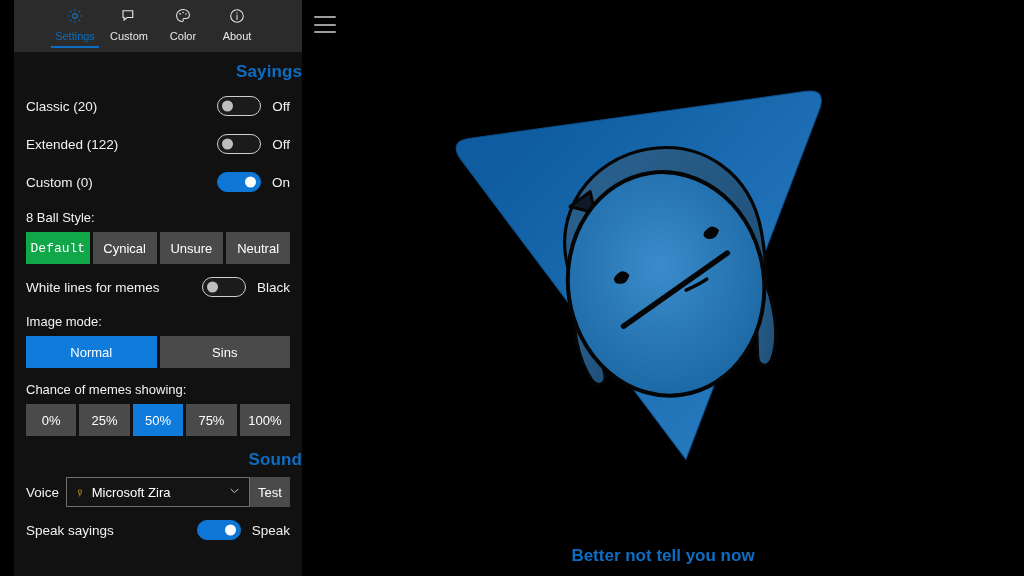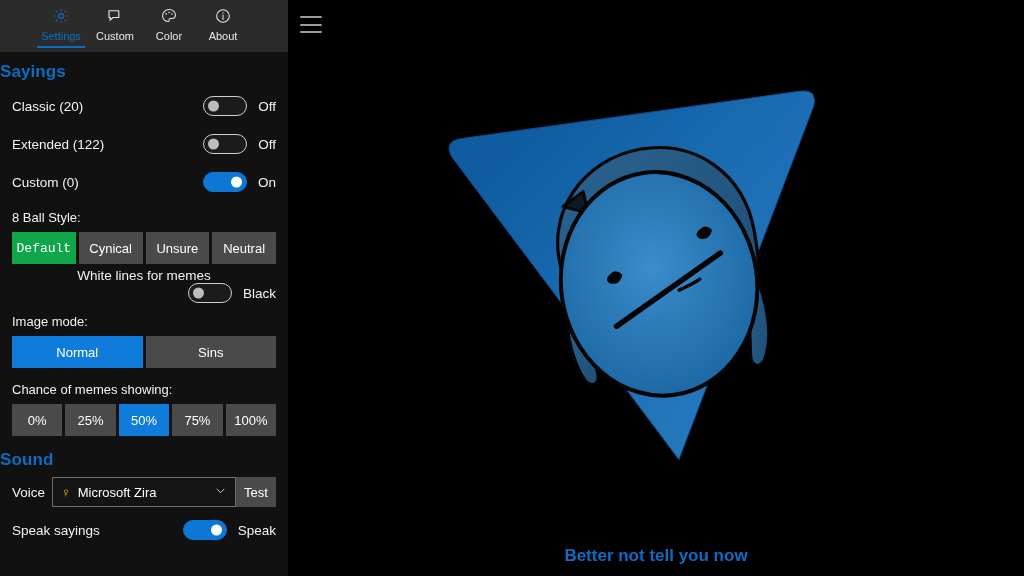--- a/index.html
+++ b/index.html
@@ -2,21 +2,21 @@
 <html><head>
 <meta charset="utf-8">
 <style>
   * { box-sizing: border-box; margin: 0; padding: 0; }
   html, body {
     width: 1024px; height: 576px;
     background: #000;
     font-family: "Liberation Sans", sans-serif;
     overflow: hidden;
   }
-  #app { position: relative; width: 1024px; height: 576px; display: flex; background: #000; }
+  #app { position: relative; width: 1024px; height: 576px; display: flex; background: #000; padding-left: 14px; }
 
   
   #sidebar {
     width: 288px; height: 576px;
     background: #111111;
     position: relative;
     flex: 0 0 288px;
   }
 
   
@@ -42,21 +42,21 @@
     position: absolute; bottom: 4px; left: 3px; right: 3px;
     height: 2px; background: #0e6dc2;
   }
   .tab .tab-underline { display: none; }
   .tab.active .tab-underline { display: block; }
 
   
   .section-head {
     color: #0e6dc2;
     font-size: 17px; font-weight: bold;
-    text-align: left;
+    text-align: right;
     letter-spacing: .1px;
   }
 
   
   .row { display: flex; align-items: center; padding: 0 12px; }
   .row-label { color: #f2f2f2; font-size: 13.5px; }
 
   
   .toggle-wrap { margin-left: auto; display: flex; align-items: center; }
   .switch {
@@ -222,21 +222,21 @@
     <div class="field-label" style="margin-top:9px;">8 Ball Style:</div>
 
     <div class="btn-group" style="margin-top:7px;">
       <button class="seg-btn sel-green">Default</button>
       <button class="seg-btn">Cynical</button>
       <button class="seg-btn">Unsure</button>
       <button class="seg-btn">Neutral</button>
     </div>
 
 
-    <div class="row" style="height:38px;margin-top:4px;flex-direction:column;">
+    <div class="row" style="height:38px;margin-top:4px;">
       <span class="row-label">White lines for memes</span>
       <span class="toggle-wrap">
         <span class="switch off">
             <span class="knob"></span>
           </span>
         <span class="switch-state">Black</span>
       </span>
     </div>
 
     <div class="field-label" style="margin-top:8px;">Image mode:</div>

